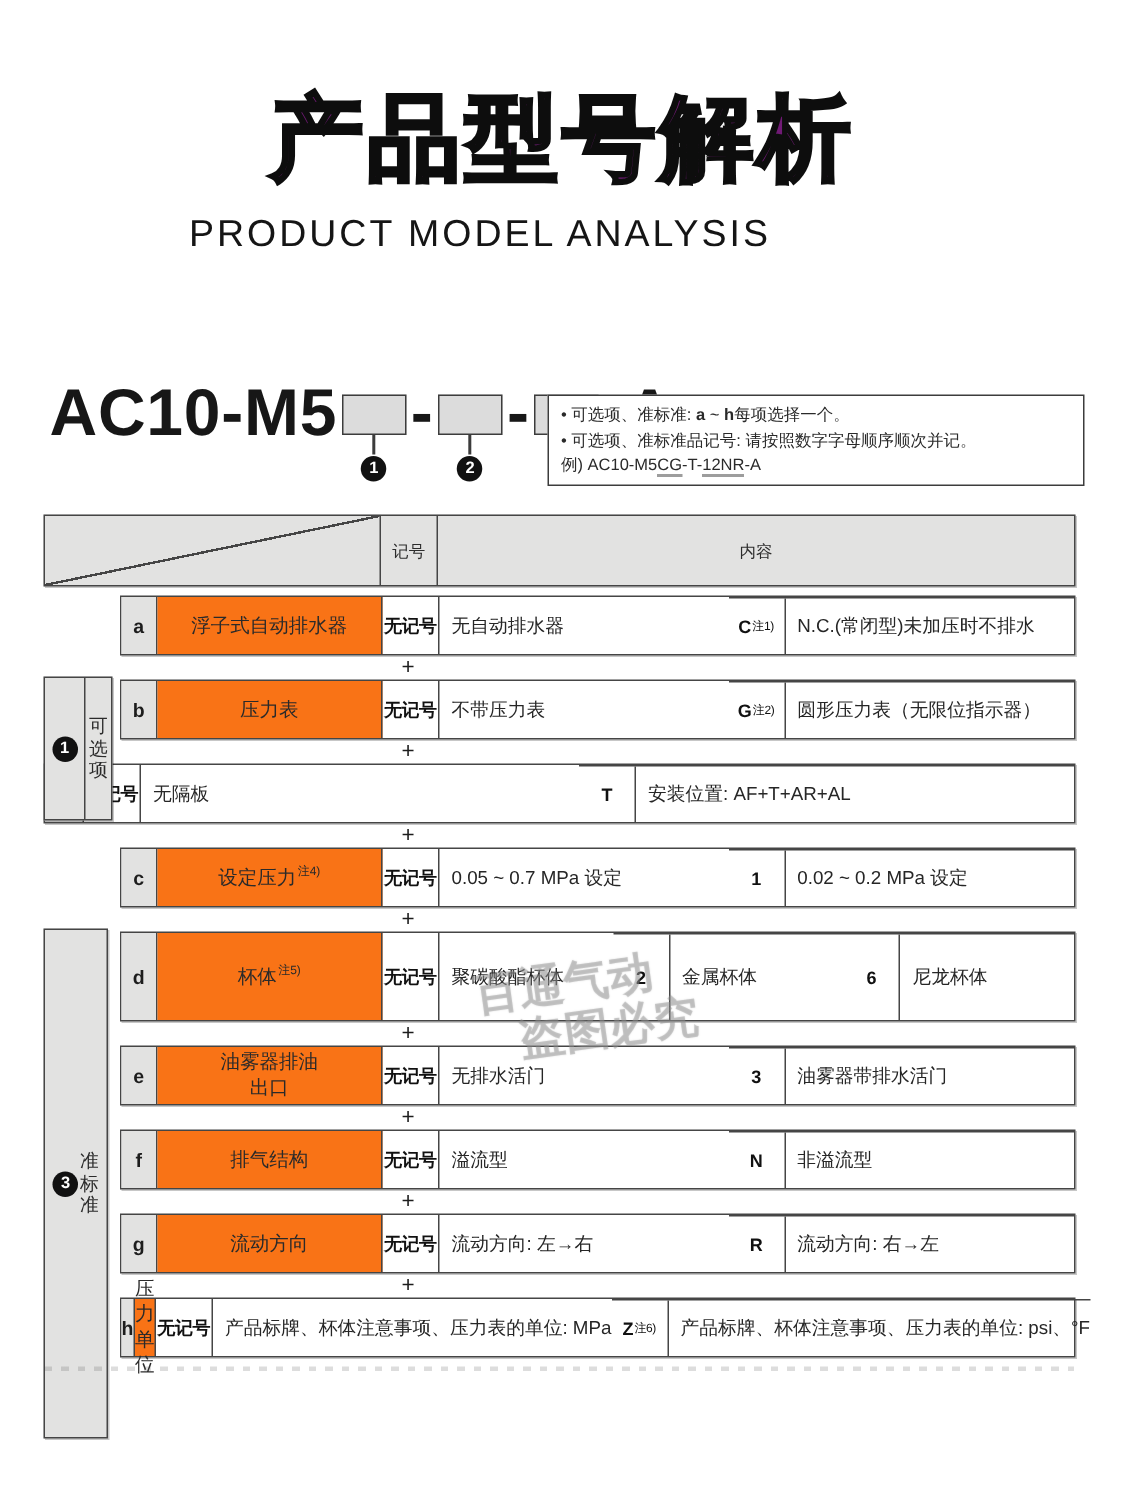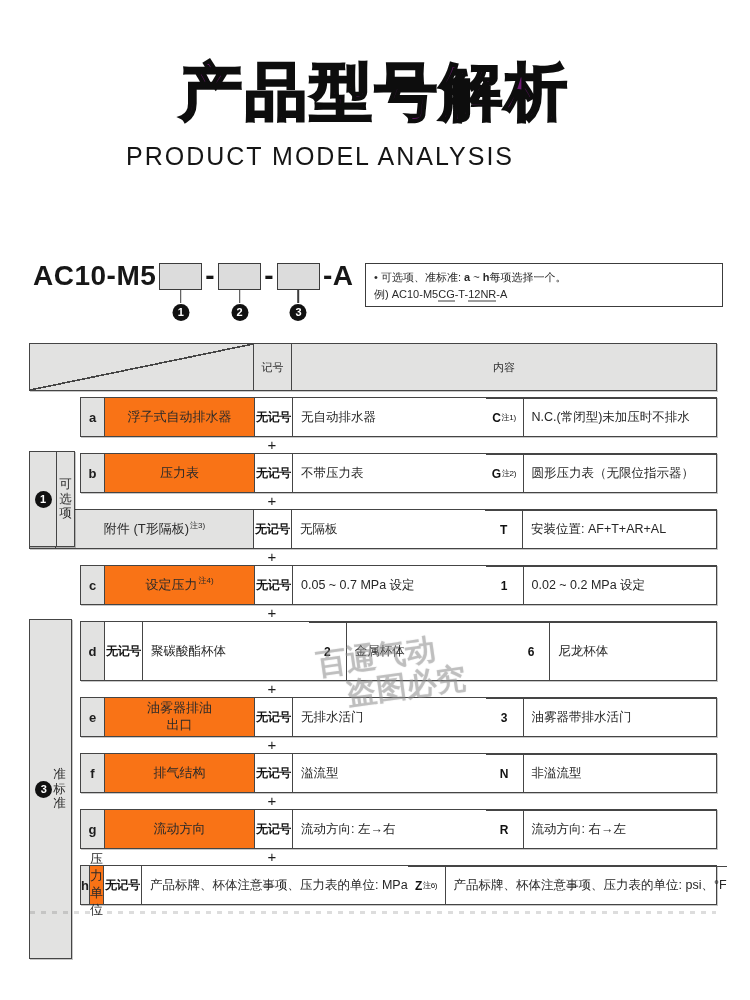--- a/index.html
+++ b/index.html
@@ -9,21 +9,21 @@
 
   
   .page-title{left:0;top:50px;width:750px;text-align:center;
     font-size:62px;font-weight:900;color:#701a75;letter-spacing:3px;
     -webkit-text-stroke:2.4px #0d0d0d;}
   .page-subtitle{left:0;top:142px;width:640px;text-align:center;
     font-size:25px;font-weight:400;color:#151515;letter-spacing:2px;}
 
   
   .model-row{left:33px;top:256px;display:flex;align-items:center;height:40px;}
-  .model-text{font-size:28px;font-weight:bold;color:#171717;letter-spacing:0.5px;}
+  .model-text{font-size:44px;font-weight:bold;color:#171717;letter-spacing:0.5px;}
   .code-box-wrap{position:relative;margin:0 3px;}
   .code-box{width:43px;height:27px;background:#dcdcdc;border:1.6px solid #3c3c3c;box-sizing:border-box;}
   .stem{position:absolute;left:50%;top:27px;width:1.6px;height:13px;background:#3c3c3c;transform:translateX(-50%);}
   .pos-circle{position:absolute;left:50%;top:39px;transform:translateX(-50%);}
   .circle{display:inline-flex;width:17px;height:17px;border-radius:50%;background:#111;
     color:#fff;font-size:11px;font-weight:bold;align-items:center;justify-content:center;line-height:1;}
 
   
   .notes-box{left:365px;top:263px;width:358px;box-sizing:border-box;border:1.2px solid #3c3c3c;
     padding:5px 8px 4px 8px;font-size:11px;line-height:1.5;color:#2a2a2a;background:#fff;}
@@ -116,20 +116,21 @@
         <div class="code-box"></div>
         <div class="stem"></div>
         <div class="pos-circle"><div class="circle">3</div></div>
       </div>
     </span>
   <span class="model-text">-A</span>
 </div>
 
 <div class="abs notes-box">
   <div id="note-line1"><span>• 可选项、准标准: </span><span class="note-b">a</span><span> ~ </span><span class="note-b">h</span><span>每项选择一个。</span></div>
+  <div>• 可选项、准标准品记号: 请按照数字字母顺序顺次并记。</div>
   <div class="ex" id="note-example"><span>例) AC10-M5</span><span class="u-seg">CG</span><span>-T-</span><span class="u-seg">12NR</span><span>-A</span></div>
 </div>
 
 <div class="abs table-wrap" style="position:absolute;">
   <div class="thead">
     <div class="th th-diag"></div>
     <div class="th th-sym">记号</div>
     <div class="th th-content">内容</div>
   </div>
   <div class="gap6"></div>
@@ -169,23 +170,20 @@
           </div>
         </div>
       </div>
       <div class="plus-gap">
         <span>+</span>
       </div>
       <div class="block merged h40">
         <div class="cell gcircle-cell">
           <div class="circle">2</div>
         </div>
-        <div class="cell gname-cell">
-          <span>附件 (T形隔板)<sup class="note-sup">注3)</sup></span>
-        </div>
         <div class="opts">
           <div class="opt-row">
             <div class="code-cell">无记号</div>
             <div class="desc-cell">无隔板</div>
           </div>
           <div class="opt-row">
             <div class="code-cell">T</div>
             <div class="desc-cell">安装位置: AF+T+AR+AL</div>
           </div>
         </div>
@@ -207,20 +205,23 @@
             <div class="code-cell">1</div>
             <div class="desc-cell">0.02 ~ 0.2 MPa 设定</div>
           </div>
         </div>
       </div>
       <div class="plus-gap">
         <span>+</span>
       </div>
       <div class="block item h60">
         <div class="cell letter-cell">d</div>
+        <div class="cell name-cell">
+          <div>杯体<sup class="note-sup">注5)</sup></div>
+        </div>
         <div class="opts">
           <div class="opt-row">
             <div class="code-cell">无记号</div>
             <div class="desc-cell">聚碳酸酯杯体</div>
           </div>
           <div class="opt-row">
             <div class="code-cell">2</div>
             <div class="desc-cell">金属杯体</div>
           </div>
           <div class="opt-row">

